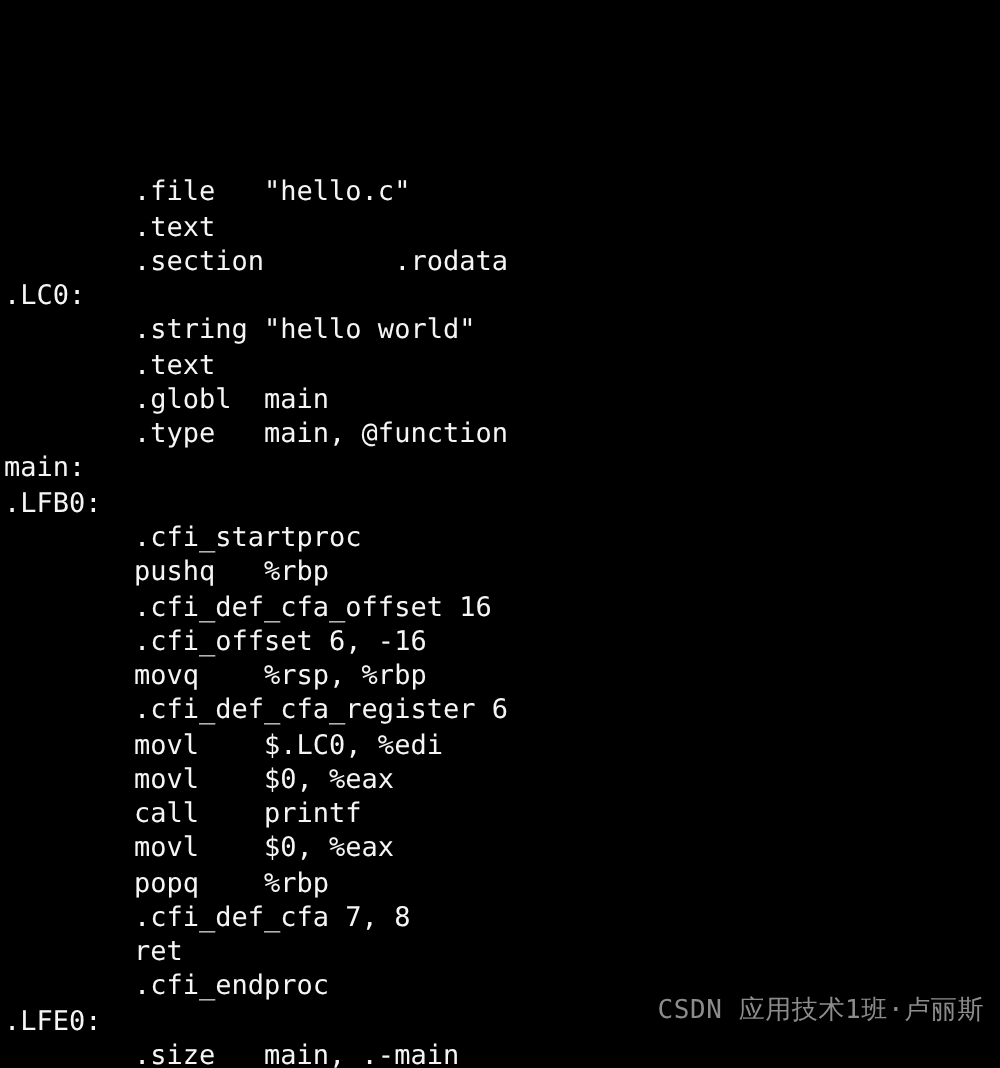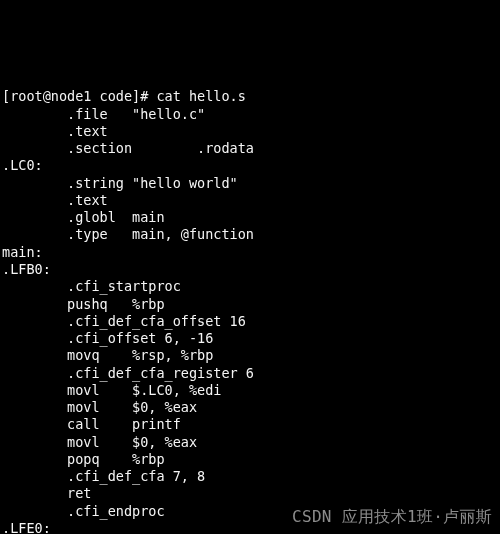--- a/index.html
+++ b/index.html
@@ -14,34 +14,34 @@
       padding: 2px 4px 2px 2px;
       white-space: pre;
       overflow: hidden;
       position: relative;
     }
     .prompt { color: #f5f5f5; }
     .line { display: block; }
     .watermark {
       position: absolute;
       right: 8px;
-      bottom: 7px;
+      bottom: 19px;
       color: #b4b4b4;
-      font-size: 16px;
+      font-size: 13px;
       letter-spacing: 0.3px;
       opacity: 0.78;
     }
   </style>
 </head>
 <body>
 
 
 
 <div>
-<span class="line prompt">[root@node1 code]# cat hello.s</span><span id="code-lines">        .file   "hello.c"
+<span id="code-lines">        .file   "hello.c"
         .text
         .section        .rodata
 .LC0:
         .string "hello world"
         .text
         .globl  main
         .type   main, @function
 main:
 .LFB0:
         .cfi_startproc

